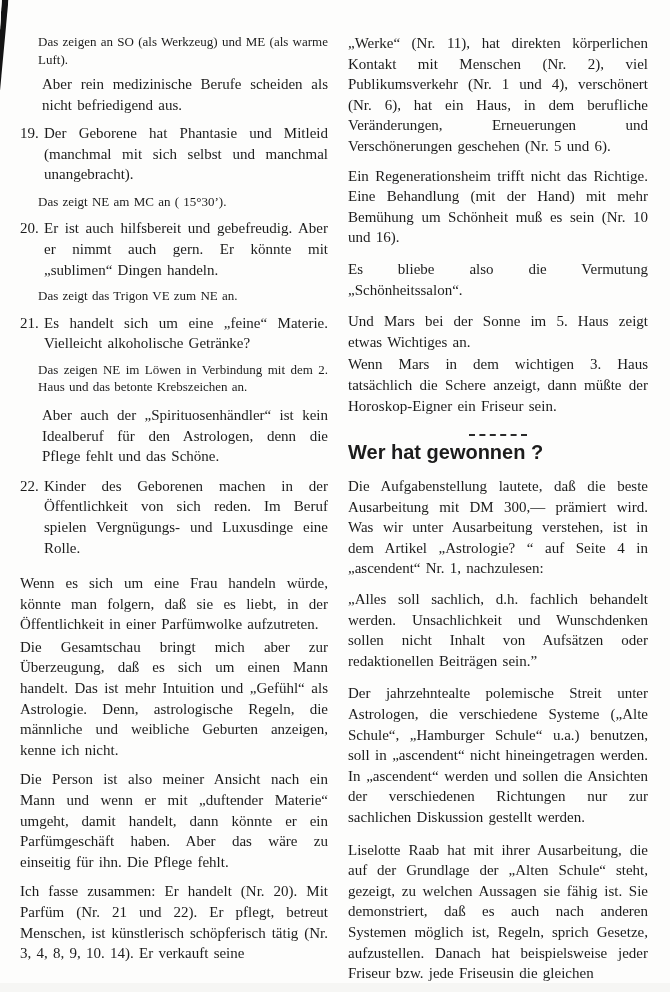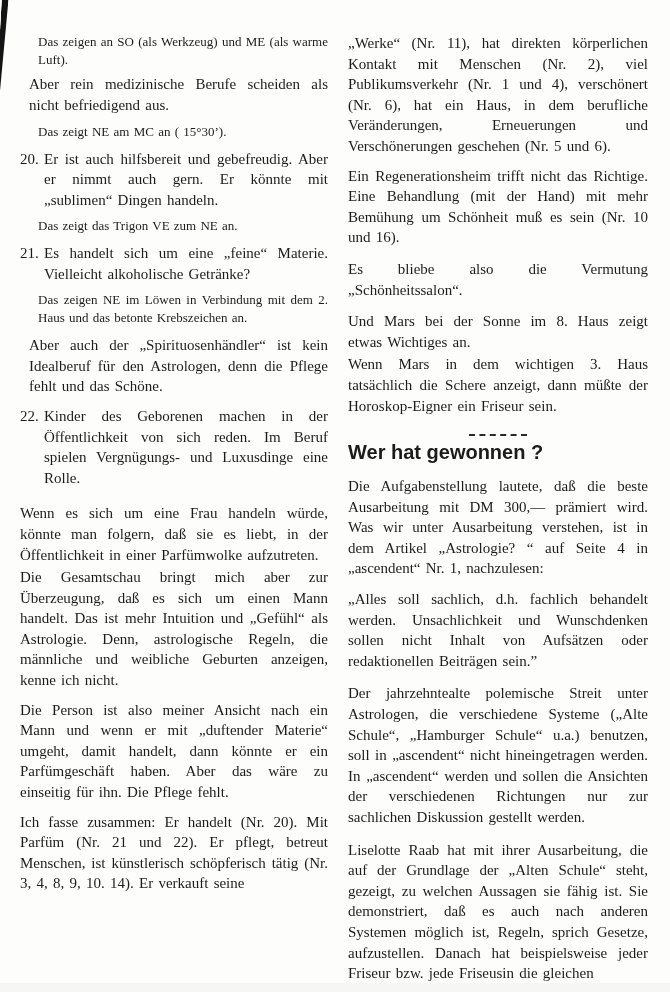--- a/index.html
+++ b/index.html
@@ -24,21 +24,21 @@
     background:#f6f6f4;
   }
   .page {
     position:absolute; top:33px; left:20px;
     display:flex; gap:20px;
   }
   .col-left  { width:308px; }
   .col-right { width:300px; }
   p { margin:0; text-align:justify; font-size:15px; line-height:20.6px; word-spacing:1.5px; }
   .note { font-size:13px; line-height:17.5px; margin-left:18px; word-spacing:1px; }
-  .indent { margin-left:9px; }
+  .indent { margin-left:22px; }
   .item { display:flex; }
   .item .num { flex:none; width:24px; font-size:15px; line-height:20.6px; }
   .item .itext { flex:1; text-align:justify; font-size:15px; line-height:20.6px; word-spacing:1.5px; }
   .mt2 {margin-top:2px;} .mt6 {margin-top:6px;} .mt7 {margin-top:7px;}
   .mt8 {margin-top:8px;} .mt9 {margin-top:9px;} .mt10{margin-top:10px;}
   .mt11{margin-top:11px;} .mt12{margin-top:12px;}
   .mt15{margin-top:15px;}
   .divider {
     width:58px; height:0;
     border-top:2px dashed #2a2a2a;
@@ -56,20 +56,24 @@
 <body>
 
 <div class="scan-mark"></div>
 
 <div class="page">
 
   <div class="col-left">
     <p class="note">Das zeigen an SO (als Werkzeug) und ME (als warme Luft).</p>
     <p class="indent mt6">Aber rein medizinische Berufe scheiden als nicht befriedigend aus.</p>
 
+    <div class="item mt8">
+      <span class="num">19.</span>
+      <span class="itext">Der Geborene hat Phantasie und Mitleid (manchmal mit sich selbst und manchmal unangebracht).</span>
+    </div>
     <p class="note mt8">Das zeigt NE am MC an ( 15°30’).</p>
 
     <div class="item mt8">
       <span class="num">20.</span>
       <span class="itext">Er ist auch hilfsbereit und gebefreudig. Aber er nimmt auch gern. Er könnte mit „sublimen“ Dingen handeln.</span>
     </div>
     <p class="note mt7">Das zeigt das Trigon VE zum NE an.</p>
 
     <div class="item mt8">
       <span class="num">21.</span>
@@ -87,21 +91,21 @@
     <p class="mt15">Wenn es sich um eine Frau handeln würde, könnte man folgern, daß sie es liebt, in der Öffentlichkeit in einer Parfümwolke aufzutreten.</p>
     <p class="mt2">Die Gesamtschau bringt mich aber zur Überzeugung, daß es sich um einen Mann handelt. Das ist mehr Intuition und „Gefühl“ als Astrologie. Denn, astrologische Regeln, die männliche und weibliche Geburten anzeigen, kenne ich nicht.</p>
     <p class="mt9">Die Person ist also meiner Ansicht nach ein Mann und wenn er mit „duftender Materie“ umgeht, damit handelt, dann könnte er ein Parfümgeschäft haben. Aber das wäre zu einseitig für ihn. Die Pflege fehlt.</p>
     <p class="mt9">Ich fasse zusammen: Er handelt (Nr. 20). Mit Parfüm (Nr. 21 und 22). Er pflegt, betreut Menschen, ist künstlerisch schöpferisch tätig (Nr. 3, 4, 8, 9, 10. 14). Er verkauft seine</p>
   </div>
 
   <div class="col-right">
     <p>„Werke“ (Nr. 11), hat direkten körperlichen Kontakt mit Menschen (Nr. 2), viel Publikumsverkehr (Nr. 1 und 4), verschönert (Nr. 6), hat ein Haus, in dem berufliche Veränderungen, Erneuerungen und Verschönerungen geschehen (Nr. 5 und 6).</p>
     <p class="mt9">Ein Regenerationsheim trifft nicht das Richtige. Eine Behandlung (mit der Hand) mit mehr Bemühung um Schönheit muß es sein (Nr. 10 und 16).</p>
     <p class="mt11">Es bliebe also die Vermutung „Schönheitssalon“.</p>
-    <p class="mt11">Und Mars bei der Sonne im 8. Haus zeigt etwas Wichtiges an.</p>
+    <p class="mt11">Und Mars bei der Sonne im 5. Haus zeigt etwas Wichtiges an.</p>
     <p class="mt2">Wenn Mars in dem wichtigen 3. Haus tatsächlich die Schere anzeigt, dann müßte der Horoskop-Eigner ein Friseur sein.</p>
 
     <div class="divider"></div>
 
     <div class="heading">Wer hat gewonnen ?</div>
 
     <p class="mt12">Die Aufgabenstellung lautete, daß die beste Ausarbeitung mit DM 300,— prämiert wird. Was wir unter Ausarbeitung verstehen, ist in dem Artikel „Astrologie? “ auf Seite 4 in „ascendent“ Nr. 1, nachzulesen:</p>
     <p class="mt10">„Alles soll sachlich, d.h. fachlich behandelt werden. Unsachlichkeit und Wunschdenken sollen nicht Inhalt von Aufsätzen oder redaktionellen Beiträgen sein.”</p>
     <p class="mt12">Der jahrzehntealte polemische Streit unter Astrologen, die verschiedene Systeme („Alte Schule“, „Hamburger Schule“ u.a.) benutzen, soll in „ascendent“ nicht hineingetragen werden. In „ascendent“ werden und sollen die Ansichten der verschiedenen Richtungen nur zur sachlichen Diskussion gestellt werden.</p>
     <p class="mt12">Liselotte Raab hat mit ihrer Ausarbeitung, die auf der Grundlage der „Alten Schule“ steht, gezeigt, zu welchen Aussagen sie fähig ist. Sie demonstriert, daß es auch nach anderen Systemen möglich ist, Regeln, sprich Gesetze, aufzustellen. Danach hat beispielsweise jeder Friseur bzw. jede Friseusin die gleichen</p>

